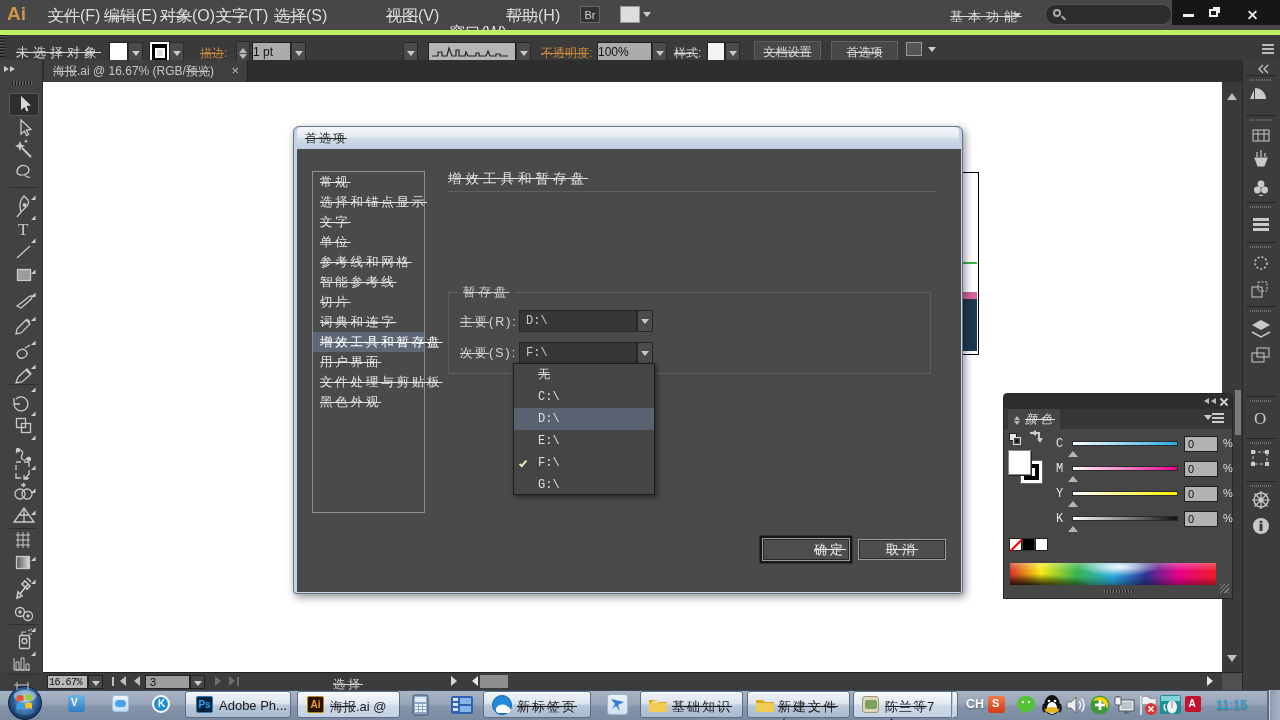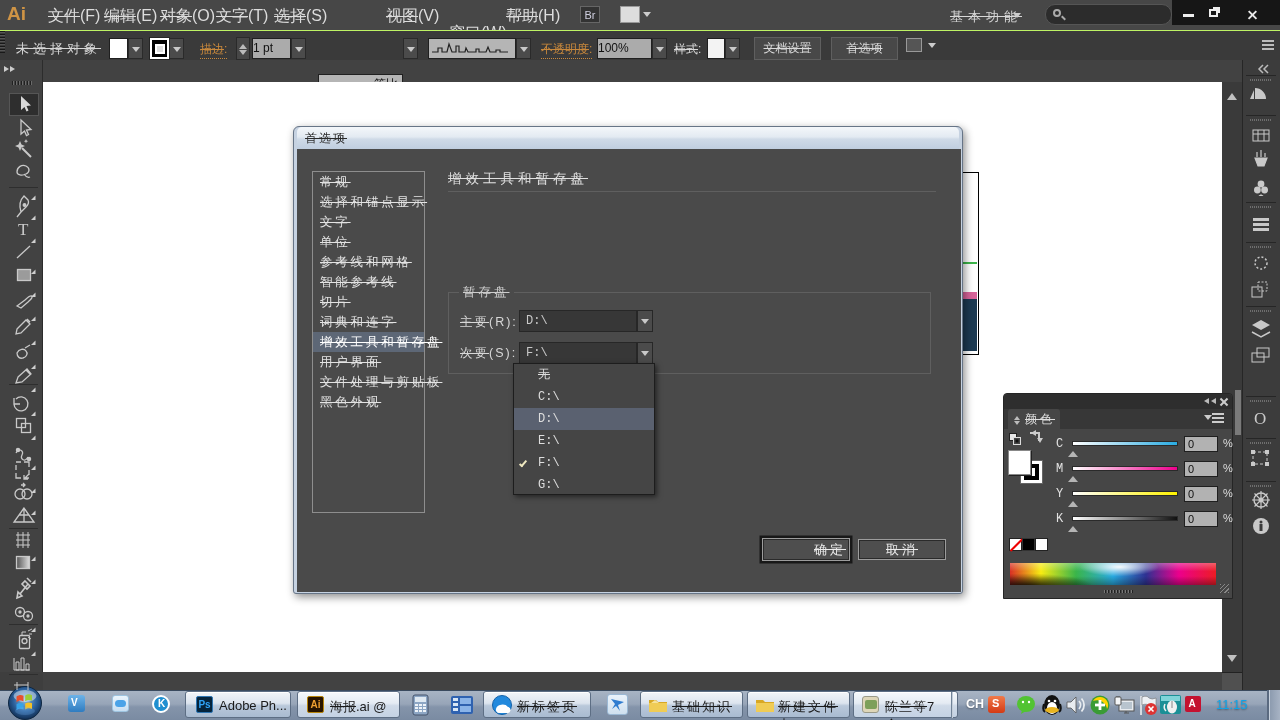--- a/index.html
+++ b/index.html
@@ -7,21 +7,21 @@
 .abs{position:absolute;}
 b.h{font-weight:normal;text-decoration:line-through;}
 .ls2{letter-spacing:2px;}.ls3{letter-spacing:3px;}.ls4{letter-spacing:4px;}
 #stage{position:relative;width:1280px;height:720px;}
 
 #menubar{left:0;top:0;width:1280px;height:30px;background:#474747;color:#d6d6d6;font-size:13px;}
 #ailogo{left:7px;top:3px;color:#cf9445;font-weight:bold;font-size:19px;letter-spacing:0px;}
 .menu{top:8px;height:15px;line-height:15px;color:#dcdcdc;}
 #winctl{right:0;top:0;width:108px;height:25px;background:#161616;color:#e8e8e8;}
 
-#ctrlbar{left:0;top:30px;width:1280px;height:30px;background:#3a3a3a;border-top:1px solid #bef264;color:#d6d6d6;font-size:12px;}
+#ctrlbar{left:0;top:30px;width:1280px;height:30px;background:#3a3a3a;border-top:5px solid #bef264;color:#d6d6d6;font-size:12px;}
 .grip-v{left:4px;top:4px;width:5px;height:22px;background:repeating-linear-gradient(to bottom,#191919 0 1px,#555 1px 2px,transparent 2px 3px);}
 .swatch{border:1px solid #1f1f1f;background:#fff;}
 .ddbtn{background:#4b4b4b;border:1px solid #2a2a2a;position:absolute;}
 .ddbtn:after{content:"";position:absolute;left:50%;top:50%;margin:-2px 0 0 -4px;border:4px solid transparent;border-top:5px solid #c9c9c9;}
 .orange{color:#c8883c;}
 .field{background:#ababab;color:#111;border:1px solid #202020;font-size:12px;}
 .btn{background:#484848;border:1px solid #5f5f5f;color:#dadada;text-align:center;font-size:12px;}
 
 #tabstrip{left:43px;top:60px;width:1199px;height:22px;background:#2e2e2e;}
 #doctab{left:1px;top:0px;width:204px;height:22px;background:#3f3f3f;color:#c6c6c6;font-size:12px;line-height:22px;padding-left:9px;border-right:1px solid #222;}
@@ -121,20 +121,23 @@
   <div class="ddbtn" style="left:725px;top:7px;width:15px;height:21px;"></div>
   <div class="abs btn" style="left:754px;top:6px;width:67px;height:23px;line-height:21px;"><b class="h">文档设置</b></div>
   <div class="abs btn" style="left:831px;top:6px;width:67px;height:23px;line-height:21px;"><b class="h">首选项</b></div>
   <div class="abs" style="left:906px;top:7px;width:16px;height:14px;border:1px solid #999;background:#555;"></div>
   <div class="abs" style="left:928px;top:12px;border:4px solid transparent;border-top:5px solid #ccc;"></div>
   <div class="abs" style="left:1262px;top:9px;width:12px;height:10px;border-top:2px solid #bbb;border-bottom:2px solid #bbb;">
         <span style="position:absolute;left:0;top:2px;width:12px;height:2px;background:#bbb;"></span>
       </div>
 </div>
 
+<div class="abs" id="tabstrip">
+      <div class="abs" id="doctab"><b class="h">海报</b>.ai @ 16.67% (RGB/<b class="h">预览</b>)<span style="position:absolute;right:8px;top:0;color:#bbb;font-size:13px;">×</span></div>
+    </div>
 <div class="abs" id="canvas"></div>
 
 <div class="abs" style="left:963px;top:172px;width:16px;height:183px;border:1px solid #000;border-left:none;background:#fff;">
   <div class="abs" style="left:0;top:89px;width:14px;height:2px;background:#3db54a;"></div>
   <div class="abs" style="left:0;top:119px;width:14px;height:7px;background:#d8649a;"></div>
   <div class="abs" style="left:0;top:126px;width:14px;height:52px;background:#1d3a52;"></div>
 </div>
 
 <div class="abs" id="toolbar"></div>
 <div class="abs" style="left:4px;top:66px;border:3.5px solid transparent;border-left:5px solid #ccc;width:0;height:0;"></div>
@@ -274,20 +277,41 @@
         <path d="M8,19.5 l22,0 M8,20.5 l22,0 M8,59.5 l22,0 M8,60.5 l22,0 M8,146.5 l22,0 M8,147.5 l22,0 M8,186.5 l22,0 M8,187.5 l22,0 M8,250.5 l22,0 M8,251.5 l22,0 M8,340.5 l22,0 M8,341.5 l22,0 M8,382.5 l22,0 M8,383.5 l22,0 M8,425.5 l22,0 M8,426.5 l22,0"></path>
       </g>
 </svg>
 
 <div class="abs" style="left:1227px;top:88px;width:0;height:0;border:5px solid transparent;border-bottom:7px solid #c0c0c0;z-index:3;"></div>
 <div class="abs" style="left:1227px;top:655px;width:0;height:0;border:5px solid transparent;border-top:7px solid #c0c0c0;z-index:3;"></div>
 <div class="abs" style="left:1235px;top:390px;width:6px;height:45px;background:#7a7a7a;z-index:3;"></div>
 <div class="abs" style="left:1222px;top:672px;width:20px;height:18px;background:#505050;border-top:1px solid #222;"></div>
 
 <div class="abs" id="bottomleft"></div>
+<div class="abs" id="statusbar">
+  <div class="abs" style="left:4px;top:2px;width:41px;height:14px;background:#b9b9b9;border:1px solid #222;color:#111;font-size:10px;line-height:13px;padding-left:1px;font-family:'Liberation Mono',monospace;letter-spacing:-0.5px;">16.67%</div>
+  <div class="abs" style="left:45px;top:2px;width:15px;height:14px;background:#474747;border:1px solid #222;">
+        <span style="position:absolute;left:3px;top:5px;border:4px solid transparent;border-top:5px solid #ccc;"></span>
+      </div>
+  <div class="abs" style="left:69px;top:4px;width:2px;height:9px;background:#bdbdbd;"></div>
+  <div class="abs" style="left:72px;top:4px;border:5px solid transparent;border-right:6px solid #bdbdbd;margin-top:-1px;width:0;height:0;"></div>
+  <div class="abs" style="left:86px;top:3px;border:5px solid transparent;border-right:6px solid #bdbdbd;margin-top:0;width:0;height:0;"></div>
+  <div class="abs" style="left:102px;top:2px;width:45px;height:14px;background:#9d9d9d;border:1px solid #222;color:#111;font-size:11px;line-height:13px;padding-left:4px;">3</div>
+  <div class="abs" style="left:147px;top:2px;width:15px;height:14px;background:#474747;border:1px solid #222;">
+        <span style="position:absolute;left:3px;top:5px;border:4px solid transparent;border-top:5px solid #ccc;"></span>
+      </div>
+  <div class="abs" style="left:172px;top:3px;border:5px solid transparent;border-left:6px solid #6e6e6e;width:0;height:0;"></div>
+  <div class="abs" style="left:186px;top:3px;border:5px solid transparent;border-left:6px solid #6e6e6e;width:0;height:0;"></div>
+      <div class="abs" style="left:194px;top:4px;width:2px;height:9px;background:#6e6e6e;"></div>
+  <div class="abs ls3" style="left:290px;top:3px;font-size:12px;color:#d2d2d2;"><b class="h">选择</b></div>
+  <div class="abs" style="left:408px;top:3px;border:5px solid transparent;border-left:6px solid #d8d8d8;width:0;height:0;"></div>
+  <div class="abs" style="left:424px;top:3px;border:5px solid transparent;border-right:6px solid #e8e8e8;width:0;height:0;"></div>
+  <div class="abs" style="left:437px;top:2px;width:28px;height:13px;background:#8e8e8e;"></div>
+  <div class="abs" style="left:1164px;top:3px;border:5px solid transparent;border-left:6px solid #e8e8e8;width:0;height:0;"></div>
+</div>
 <div class="abs" id="vscroll"></div>
 
 <div class="abs" id="iconstrip"></div>
 
 <div class="abs" id="dialog">
   <div class="abs" id="dlgtitle"><span class="ls2"><b class="h">首选项</b></span></div>
   <div class="abs" id="dlgbody">
     <div class="abs" id="catlist">
       <div class="cat"><b class="h">常规</b></div>
           <div class="cat"><b class="h">选择和锚点显示</b></div>
@@ -329,21 +353,21 @@
 <div class="abs" id="cpanel">
   <div class="abs" style="left:0;top:0;width:228px;height:15px;background:#2e2e2e;border-radius:4px 4px 0 0;"></div>
   <div class="abs" style="left:197px;top:4px;border:3.5px solid transparent;border-right:5px solid #bbb;width:0;height:0;"></div>
       <div class="abs" style="left:204px;top:4px;border:3.5px solid transparent;border-right:5px solid #bbb;width:0;height:0;"></div>
   <div class="abs" style="left:215px;top:7px;width:10px;height:2px;background:#ccc;transform:rotate(45deg);"></div>
       <div class="abs" style="left:215px;top:7px;width:10px;height:2px;background:#ccc;transform:rotate(-45deg);"></div>
   <div class="abs" style="left:0;top:15px;width:228px;height:20px;background:#373737;"></div>
   <div class="abs" style="left:4px;top:15px;width:52px;height:20px;background:#464646;border-radius:3px 3px 0 0;color:#dedede;font-size:12px;line-height:20px;">
         <span style="position:absolute;left:6px;top:4px;border:3px solid transparent;border-bottom:4px solid #bbb;width:0;height:0;"></span>
         <span style="position:absolute;left:6px;top:12px;border:3px solid transparent;border-top:4px solid #bbb;width:0;height:0;"></span>
-        <span class="ls3" style="position:absolute;left:17px;"><b class="h">颜色</b></span>
+        <span class="ls3" style="position:absolute;left:17px;font-style:italic;"><b class="h">颜色</b></span>
       </div>
   <div class="abs" style="left:208px;top:19px;width:12px;height:2px;background:#ccc;box-shadow:0 4px 0 #ccc,0 8px 0 #ccc;"></div>
   <div class="abs" style="left:200px;top:21px;border:4px solid transparent;border-top:5px solid #ccc;"></div>
   <div class="abs" style="left:0;top:35px;width:228px;height:169px;background:#464646;"></div>
 
   <div class="abs" style="left:5px;top:39px;width:8px;height:8px;background:#e8e8e8;border:1px solid #222;"></div>
   <div class="abs" style="left:9px;top:43px;width:8px;height:8px;background:#464646;border:1px solid #ddd;box-shadow:inset 0 0 0 1.5px #464646, inset 0 0 0 3px #111;"></div>
   <div class="abs" style="left:26px;top:38px;width:10px;height:9px;border-top:2px solid #ccc;border-right:2px solid #ccc;"></div>
   <div class="abs" style="left:24px;top:36px;border:3px solid transparent;border-right:5px solid #ccc;"></div>
   <div class="abs" style="left:33px;top:44px;border:3px solid transparent;border-top:5px solid #ccc;"></div>

